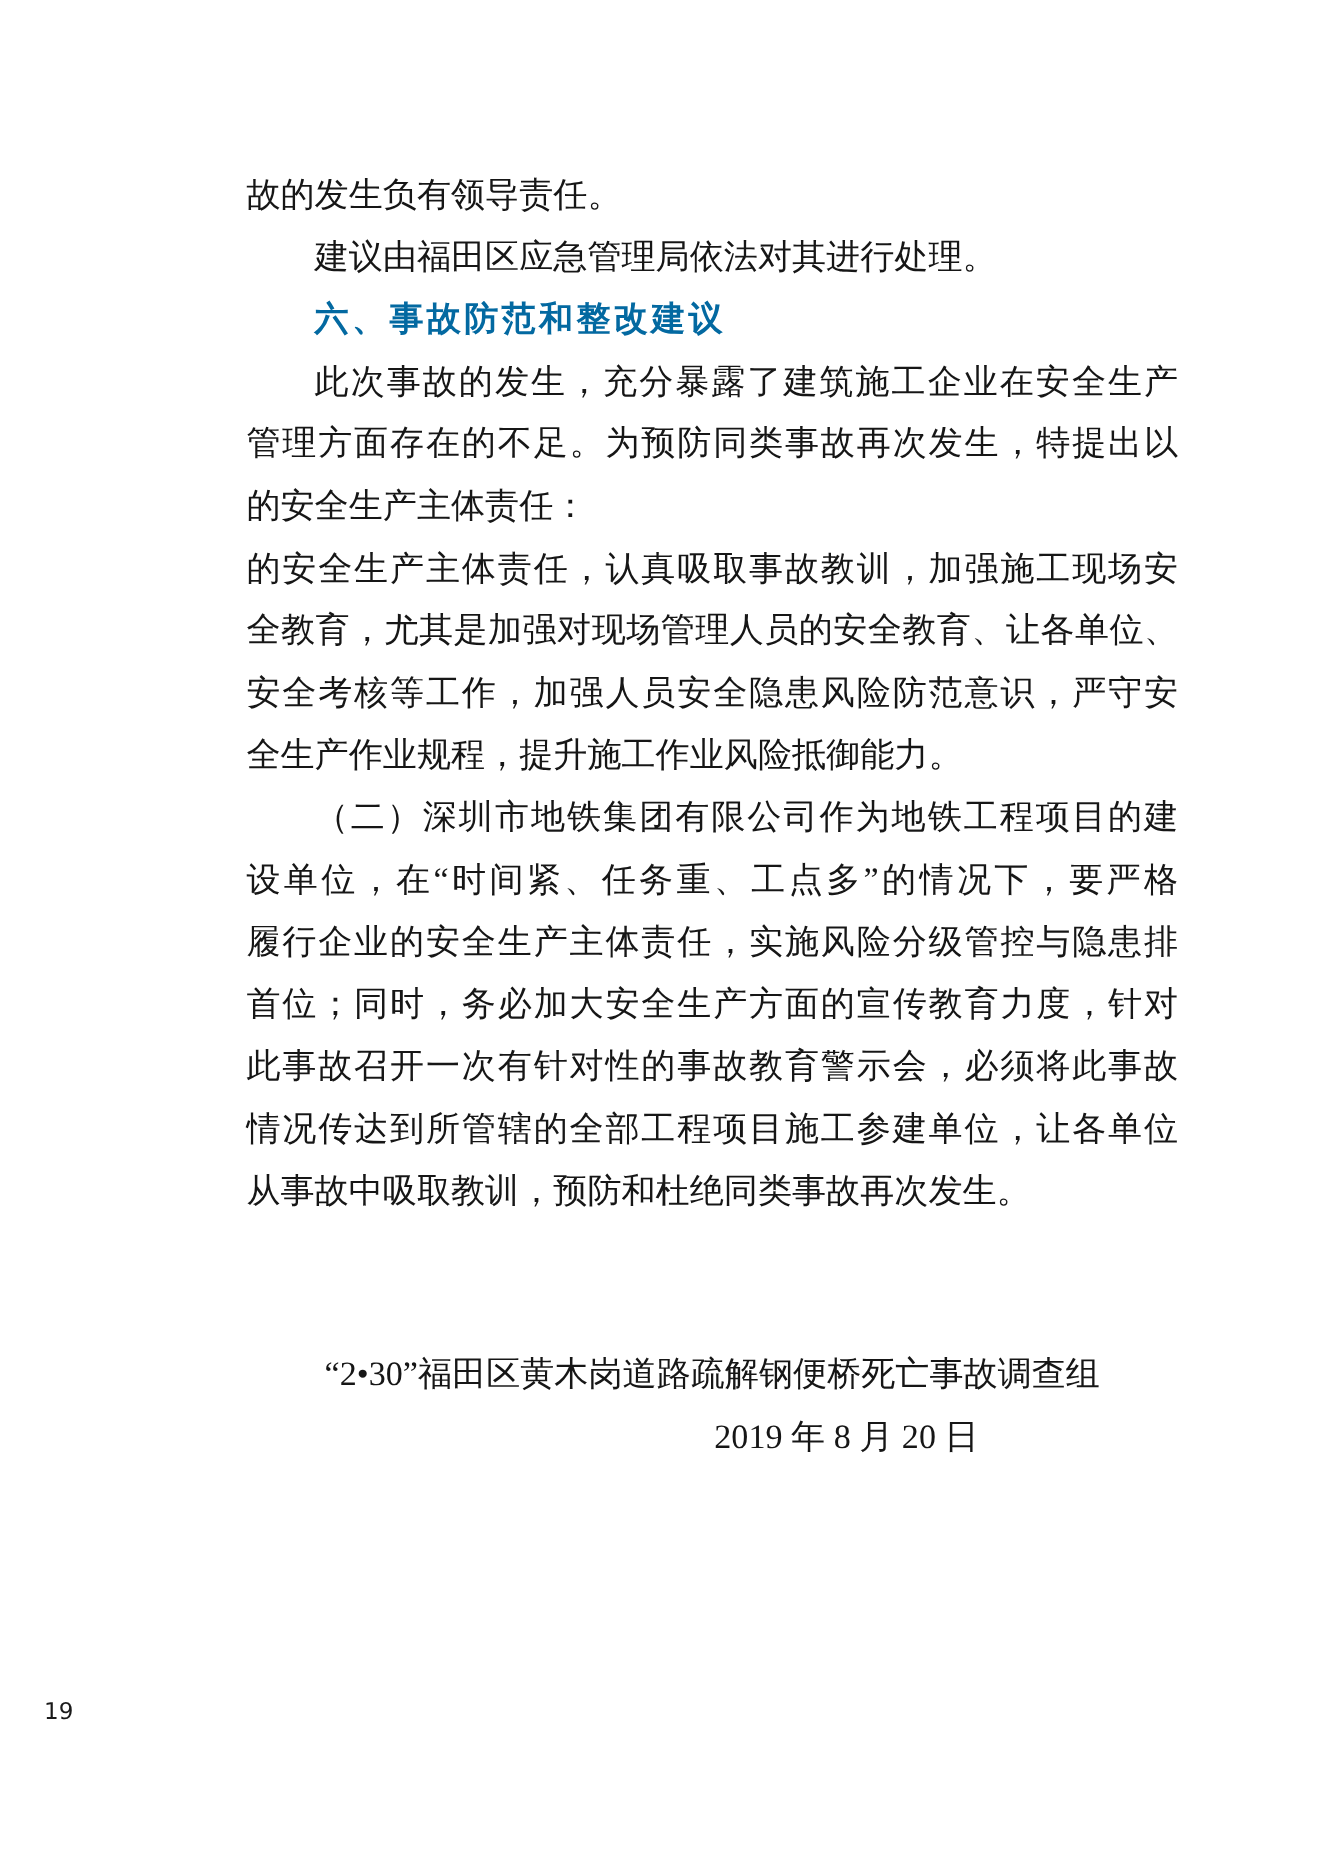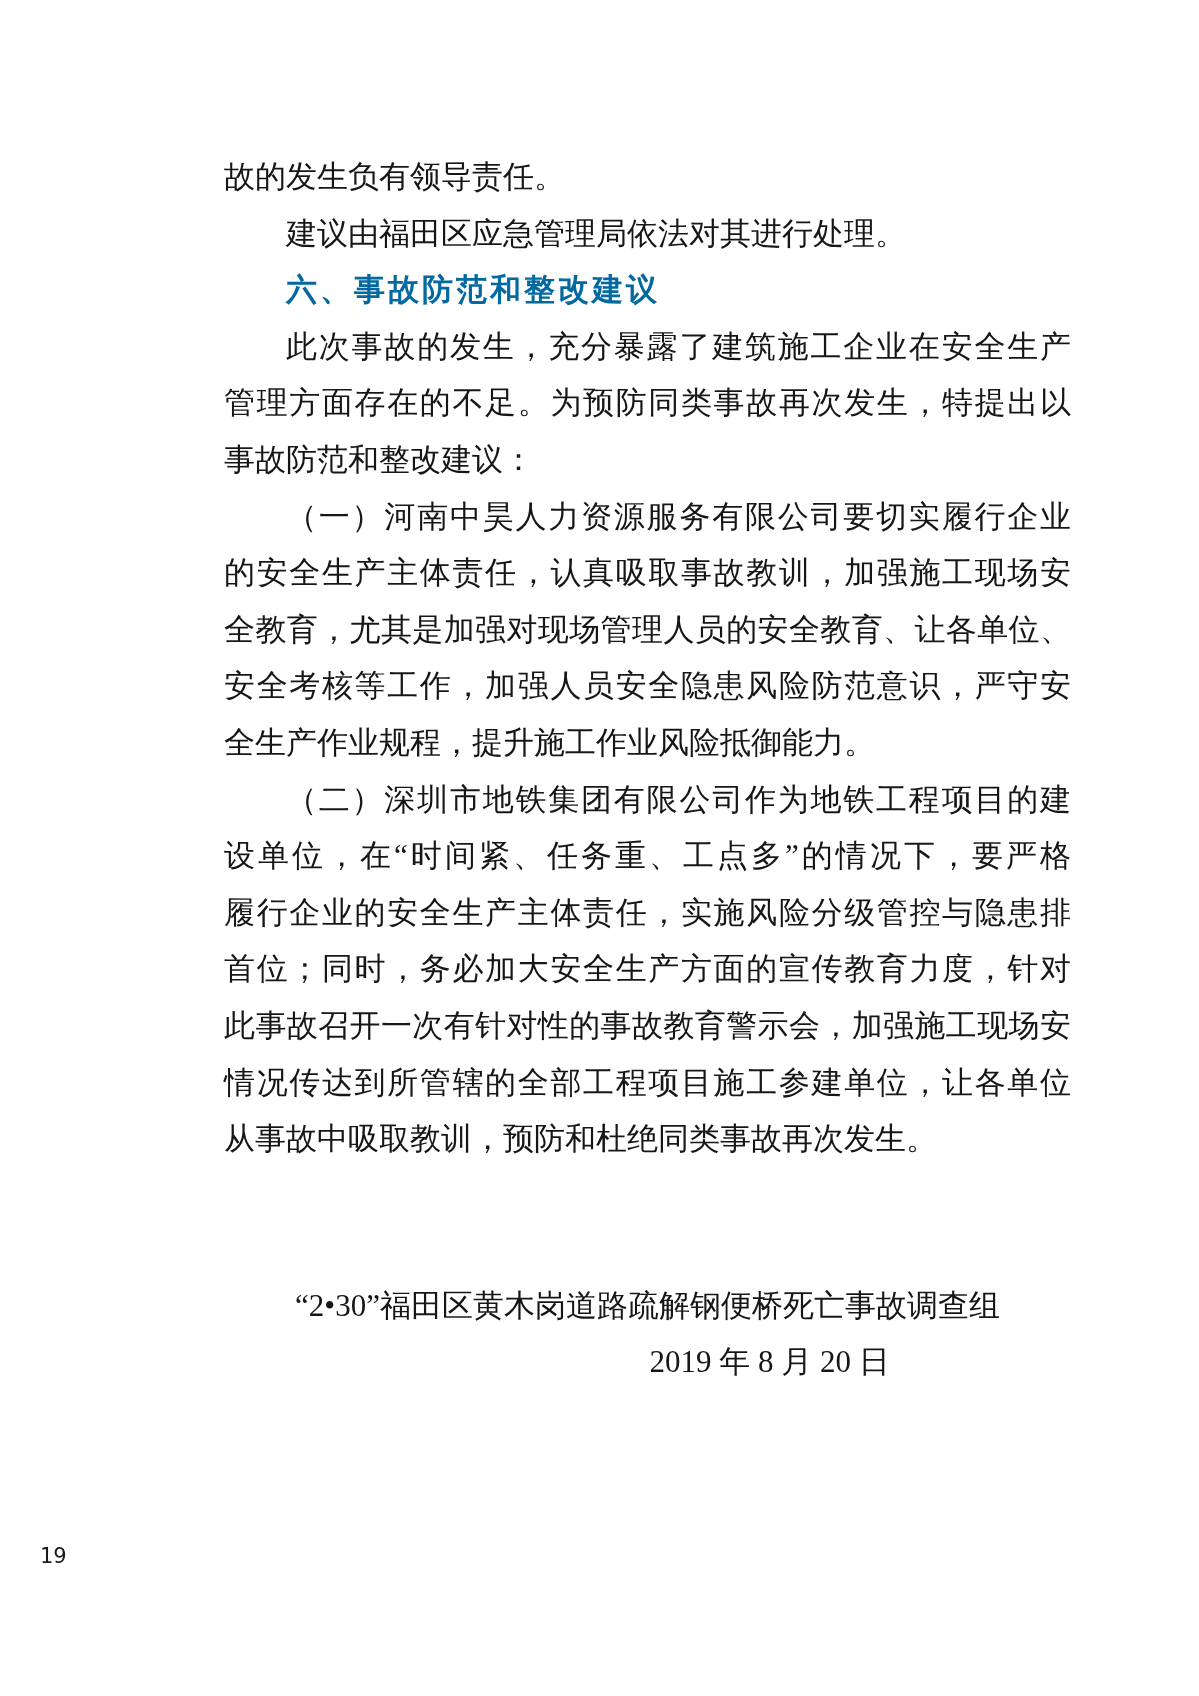--- a/index.html
+++ b/index.html
@@ -67,31 +67,30 @@
 <body>
 
 <div class="page">
   <div class="content">
 
     <div class="line">故的发生负有领导责任。</div>
     <div class="line indent">建议由福田区应急管理局依法对其进行处理。</div>
     <div class="line indent heading">六、事故防范和整改建议</div>
     <div class="line indent justify">此次事故的发生，充分暴露了建筑施工企业在安全生产</div>
     <div class="line justify">管理方面存在的不足。为预防同类事故再次发生，特提出以</div>
-    <div class="line">事故防范和整改建议：</div>
-    <div class="line indent justify">（一）河南中昊人力资源服务有限公司要切实履行企业</div>
+    <div class="line">的安全生产主体责任：</div>
     <div class="line justify">的安全生产主体责任，认真吸取事故教训，加强施工现场安</div>
     <div class="line justify">全教育，尤其是加强对现场管理人员的安全教育、让各单位、</div>
     <div class="line justify">安全考核等工作，加强人员安全隐患风险防范意识，严守安</div>
     <div class="line">全生产作业规程，提升施工作业风险抵御能力。</div>
     <div class="line indent justify">（二）深圳市地铁集团有限公司作为地铁工程项目的建</div>
     <div class="line justify">设单位，在“时间紧、任务重、工点多”的情况下，要严格</div>
     <div class="line justify">履行企业的安全生产主体责任，实施风险分级管控与隐患排</div>
     <div class="line justify">首位；同时，务必加大安全生产方面的宣传教育力度，针对</div>
-    <div class="line justify">此事故召开一次有针对性的事故教育警示会，加强施工现场安</div>
+    <div class="line justify">此事故召开一次有针对性的事故教育警示会，必须将此事故</div>
     <div class="line justify">情况传达到所管辖的全部工程项目施工参建单位，让各单位</div>
     <div class="line">从事故中吸取教训，预防和杜绝同类事故再次发生。</div>
 
     <div class="signature">
       <div class="sig-name">“2•30”福田区黄木岗道路疏解钢便桥死亡事故调查组</div>
       <div class="sig-date">2019 年 8 月 20 日</div>
     </div>
 
   </div>
 

